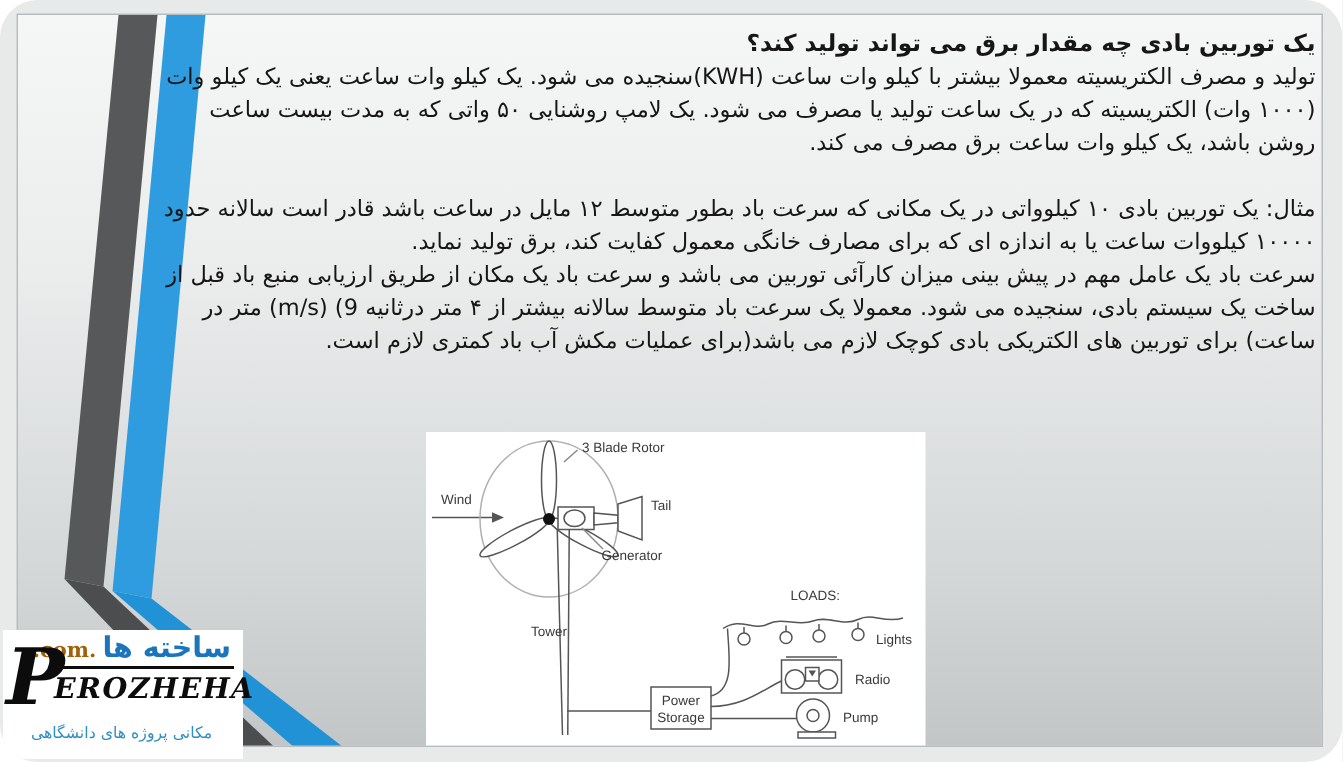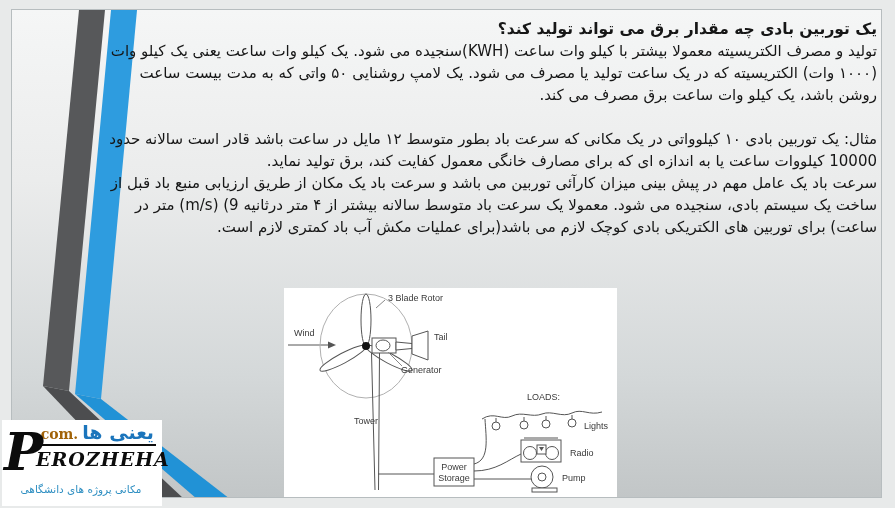--- a/index.html
+++ b/index.html
@@ -1,19 +1,19 @@
 <!DOCTYPE html>
 <html lang="fa"><head>
 <meta charset="utf-8">
 <style>
   * { margin:0; padding:0; box-sizing:border-box; }
   body { background:#ffffff; font-family:"DejaVu Sans", sans-serif; }
   .canvas {
     position:relative; width:895px; height:508px;
-    background:#e8eaea; overflow:hidden;
+    background:#e8eaea; overflow:hidden;border-radius:25px;
   }
   .slide {
     position:absolute; left:11px; top:9px; width:871px; height:489px;
     border:1px solid #b7bdbf;
     background:linear-gradient(180deg,#f5f6f6 0%, #ebecec 35%, #d4d8d9 75%, #c2c6c7 100%);
     overflow:hidden;
   }
   .stripes { position:absolute; left:0; top:0; pointer-events:none; }
   .textblock {
     position:absolute; top:8px; right:4px; left:85px;
@@ -64,21 +64,21 @@
       <polygon points="67,0 93,0 57,381 31,376" fill="#57585a"></polygon>
       <polygon points="31,376 57,381 172,489 139,489" fill="#4c4d4f"></polygon>
       <polygon points="99,0 125,0 89,389 63,384" fill="#2e9cdf"></polygon>
       <polygon points="63,384 89,389 218,489 185,489" fill="#2192d6"></polygon>
     </svg>
 
     <div class="textblock">
       <div class="title">یک توربین بادی چه مقدار برق می تواند تولید کند؟</div>
       <div>تولید و مصرف الکتریسیته معمولا بیشتر با کیلو وات ساعت (KWH)سنجیده می شود. یک کیلو وات ساعت یعنی یک کیلو وات (۱۰۰۰ وات) الکتریسیته که در یک ساعت تولید یا مصرف می شود. یک لامپ روشنایی ۵۰ واتی که به مدت بیست ساعت روشن باشد، یک کیلو وات ساعت برق مصرف می کند.</div>
       <div class="spacer"></div>
-      <div>مثال: یک توربین بادی ۱۰ کیلوواتی در یک مکانی که سرعت باد بطور متوسط ۱۲ مایل در ساعت باشد قادر است سالانه حدود 10000 کیلووات ساعت یا به اندازه ای که برای مصارف خانگی معمول کفایت کند، برق تولید نماید.</div>
+      <div>مثال: یک توربین بادی ۱۰ کیلوواتی در یک مکانی که سرعت باد بطور متوسط ۱۲ مایل در ساعت باشد قادر است سالانه حدود ۱۰۰۰۰ کیلووات ساعت یا به اندازه ای که برای مصارف خانگی معمول کفایت کند، برق تولید نماید.</div>
       <div>سرعت باد یک عامل مهم در پیش بینی میزان کارآئی توربین می باشد و سرعت باد یک مکان از طریق ارزیابی منبع باد قبل از ساخت یک سیستم بادی، سنجیده می شود. معمولا یک سرعت باد متوسط سالانه بیشتر از ۴ متر درثانیه 9) (m/s) متر در ساعت) برای توربین های الکتریکی بادی کوچک لازم می باشد(برای عملیات مکش آب باد کمتری لازم است.</div>
     </div>
 
     <div class="diagram">
       <svg width="333" height="210" viewBox="0 0 333 210">
         <g stroke="#555" stroke-width="1" fill="none">
 
           <g>
             <line x1="4" y1="57" x2="44" y2="57"></line>
             <polygon points="44,53.5 52,57 44,60.5" fill="#555" stroke="none"></polygon>
@@ -160,21 +160,21 @@
         <text class="dlabel" x="286" y="168">Radio</text>
         <text class="dlabel" x="278" y="193">Pump</text>
         <text class="dlabel" x="170" y="182" text-anchor="middle">Power</text>
         <text class="dlabel" x="170" y="193" text-anchor="middle">Storage</text>
       </svg>
     </div>
   </div>
 
   <div class="logo">
     <div class="logo-row1">
-      <span class="logo-fa">یعنی ها</span>
+      <span class="logo-fa">ساخته ها</span>
       <span class="logo-com">.com.</span>
     </div>
     <div class="logo-row2">
       <span class="logo-p">P</span>
       <span class="logo-rest">EROZHEHA</span>
     </div>
     <div class="logo-tagline">مکانی پروژه های دانشگاهی</div>
   </div>
 </div>
 

